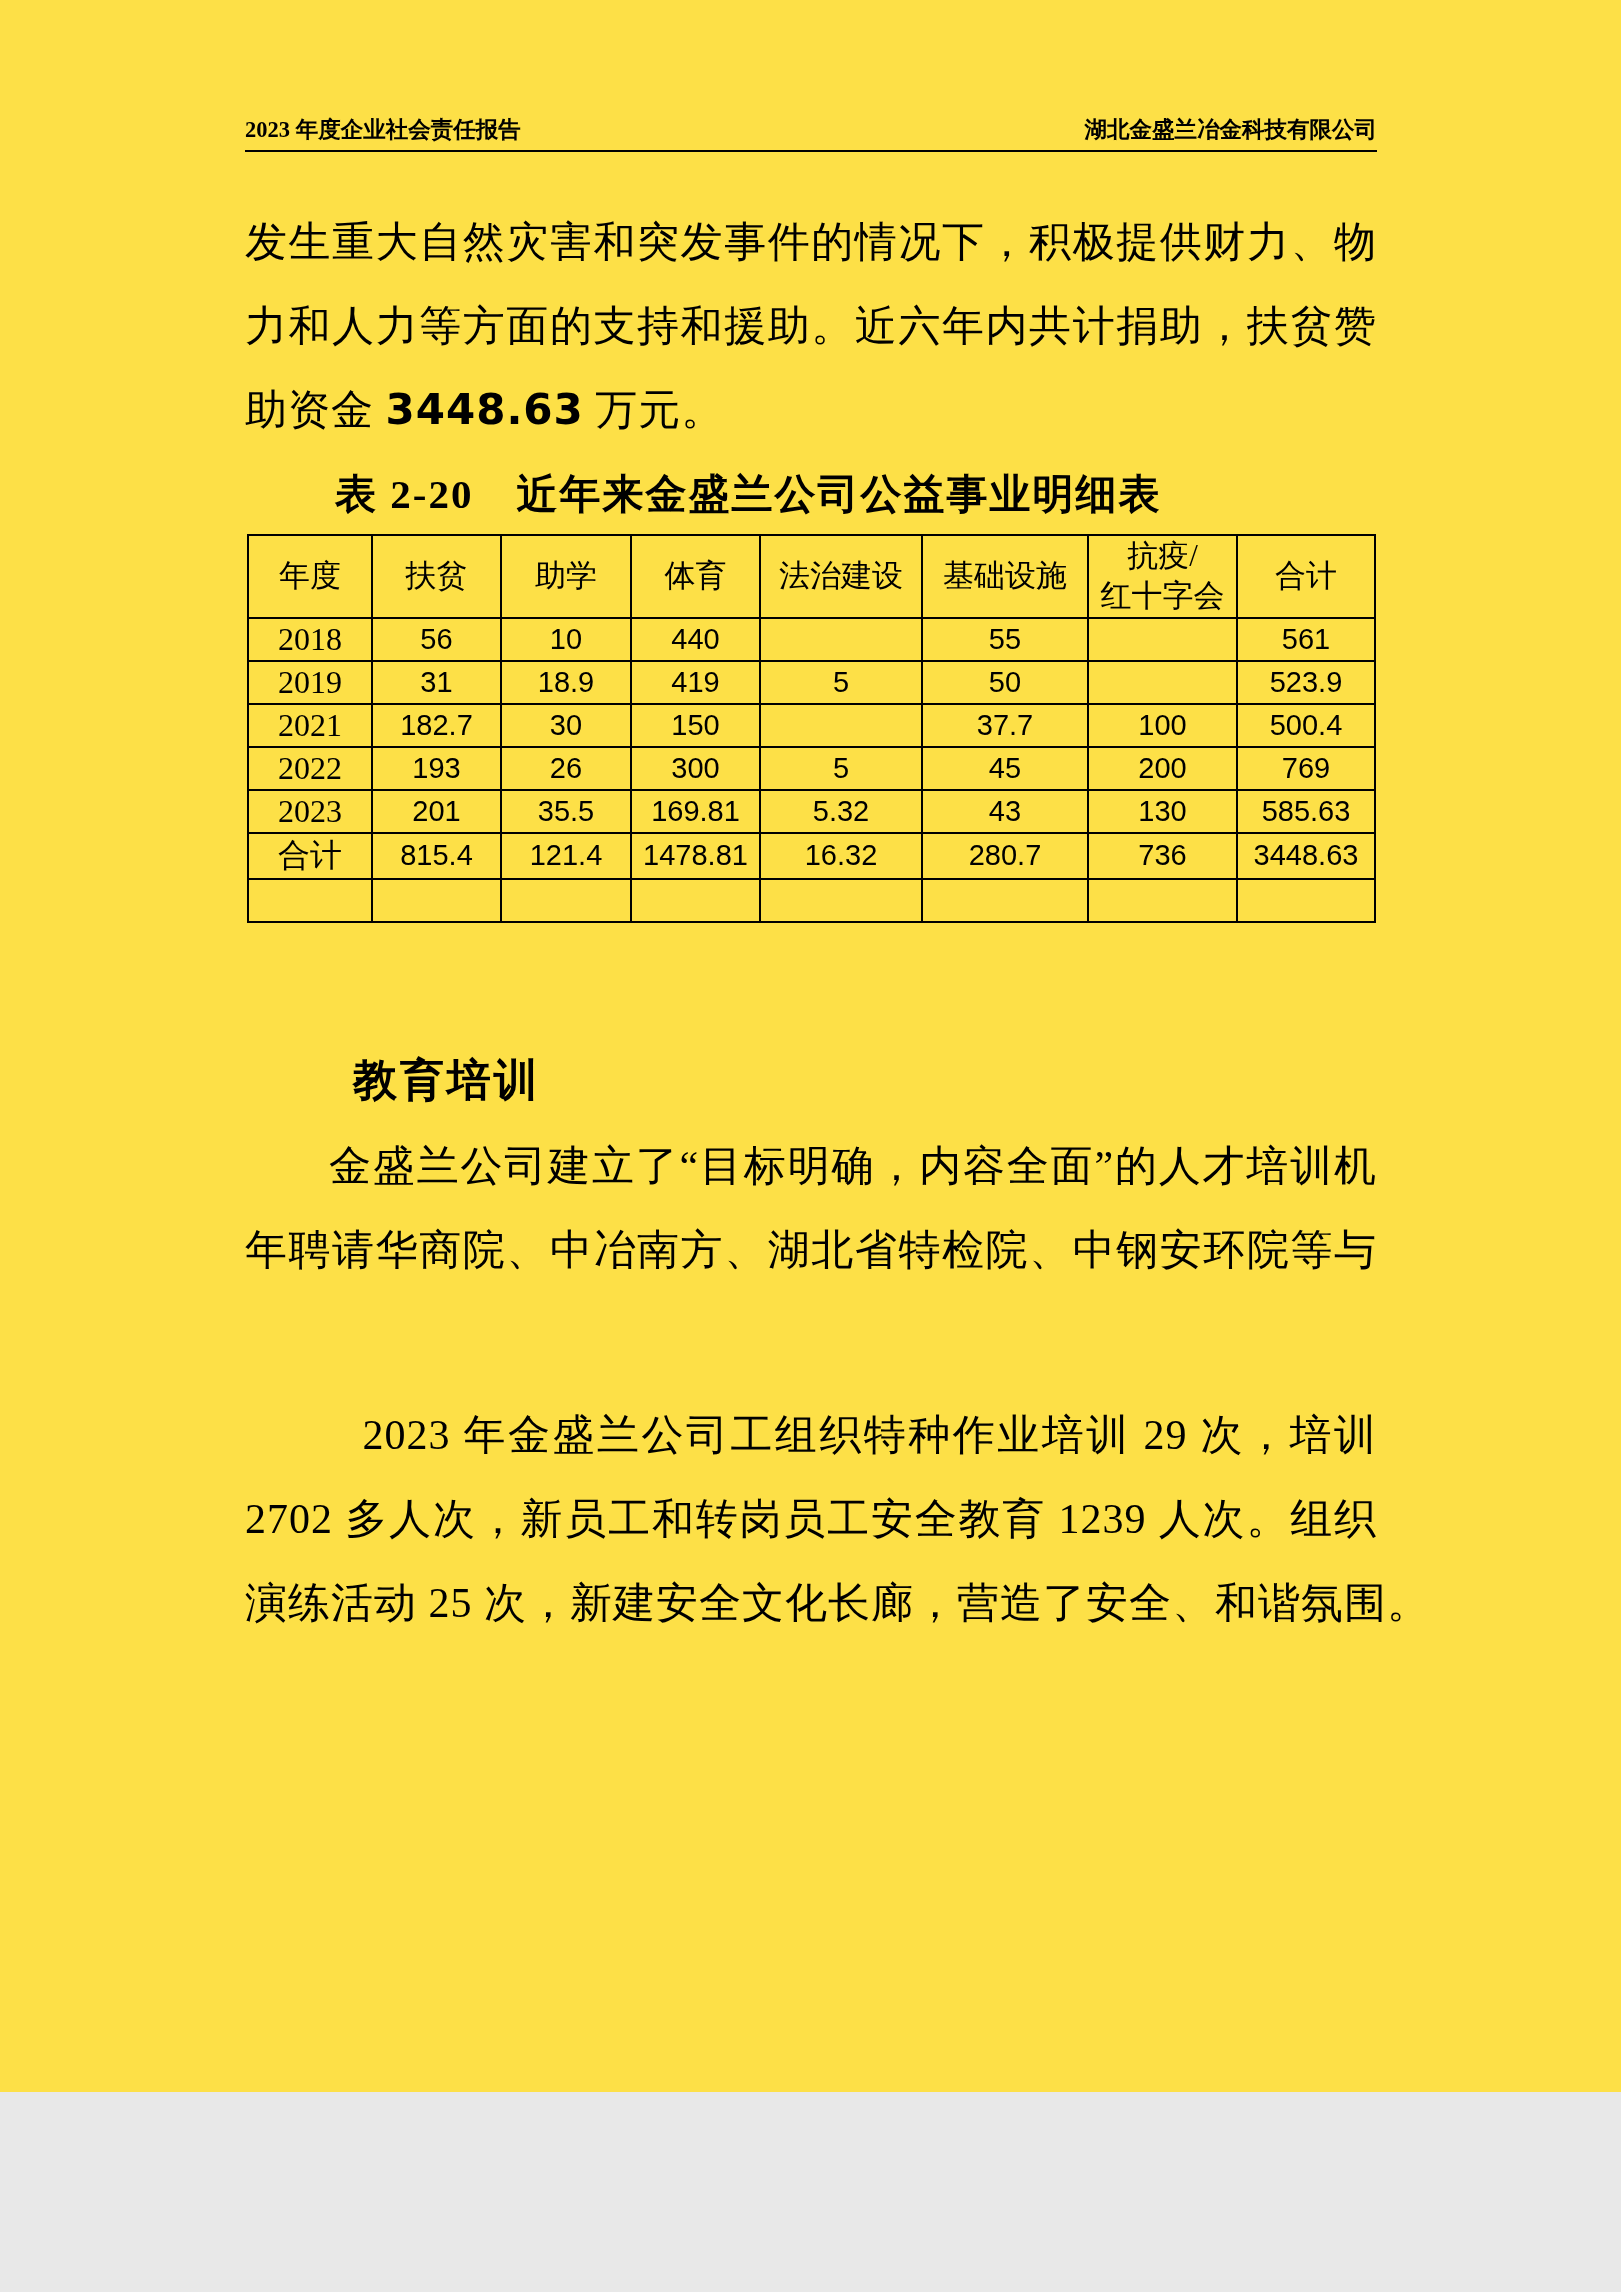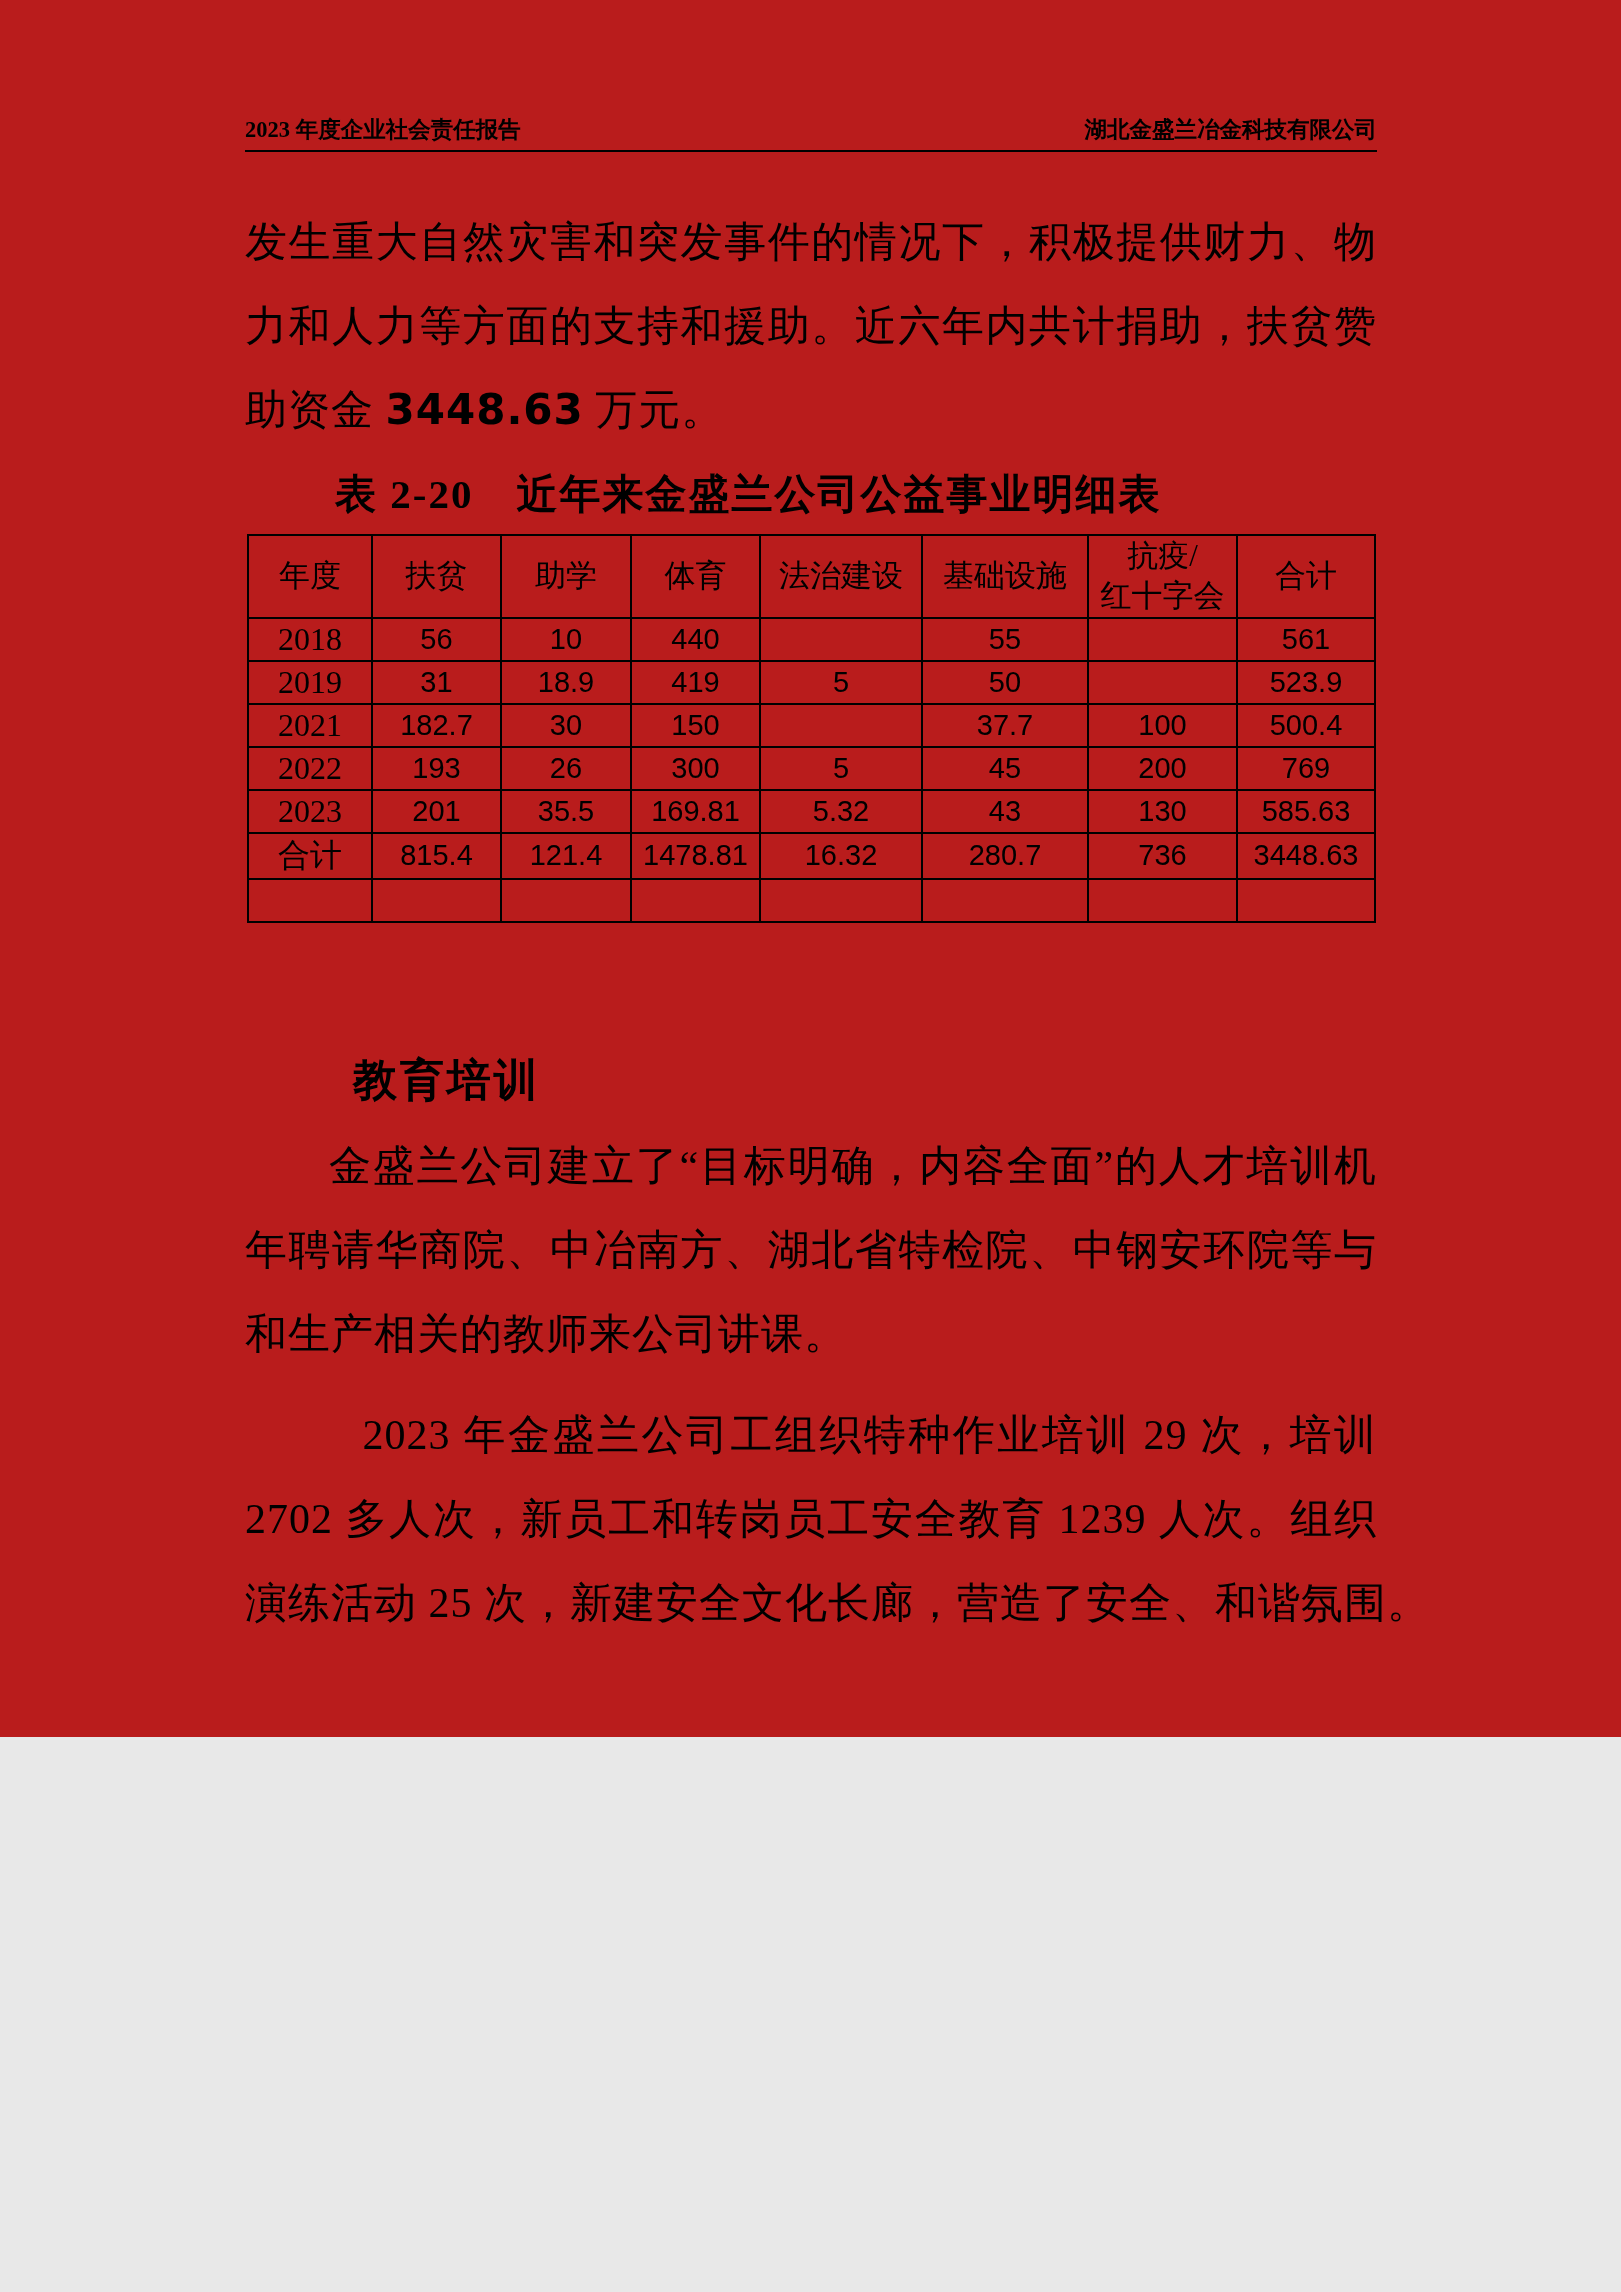--- a/index.html
+++ b/index.html
@@ -1,19 +1,19 @@
 <!DOCTYPE html>
 <html><head>
 <meta charset="utf-8">
 <style>
   html,body { margin:0; padding:0; background:#e8e8e8; }
   .page {
     position:relative;
-    width:1621px; height:1737px;
-    background:#b91c1c;
+    width:1621px; height:2092px;
+    background:#fde047;
     color:#000000;
     font-family:"Liberation Serif","DejaVu Serif",serif;
     overflow:hidden;
   }
   
   .hdr {
     position:absolute; left:245px; width:1132px; top:114px;
     display:flex; justify-content:space-between; align-items:flex-end;
     font-size:22.5px; font-weight:bold;
     border-bottom:2.9px solid #000;
@@ -185,21 +185,20 @@
           <td class="val"></td>
         </tr>
       </tbody>
   </table>
 
   <div class="sec-heading">教育培训</div>
 
   <div class="para" style="top:1124px;">
     <div class="line fill indent-2">金盛兰公司建立了“目标明确，内容全面”的人才培训机制，常</div>
     <div class="line fill">年聘请华商院、中冶南方、湖北省特检院、中钢安环院等与经营管理</div>
-    <div class="line">和生产相关的教师来公司讲课。</div>
   </div>
 
   <div class="para" style="top:1393px;">
     <div class="line fill indent-28">2023 年金盛兰公司工组织特种作业培训 29 次，培训人员达到</div>
     <div class="line fill">2702 多人次，新员工和转岗员工安全教育 1239 人次。组织各项宣传、</div>
     <div class="line">演练活动 25 次，新建安全文化长廊，营造了安全、和谐氛围。</div>
   </div>
 
   <div class="page-num">52</div>
 

